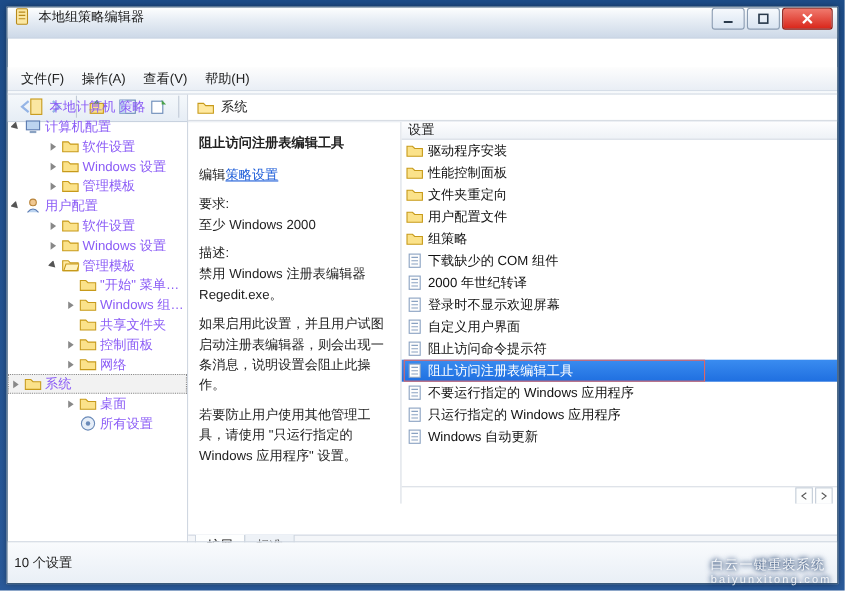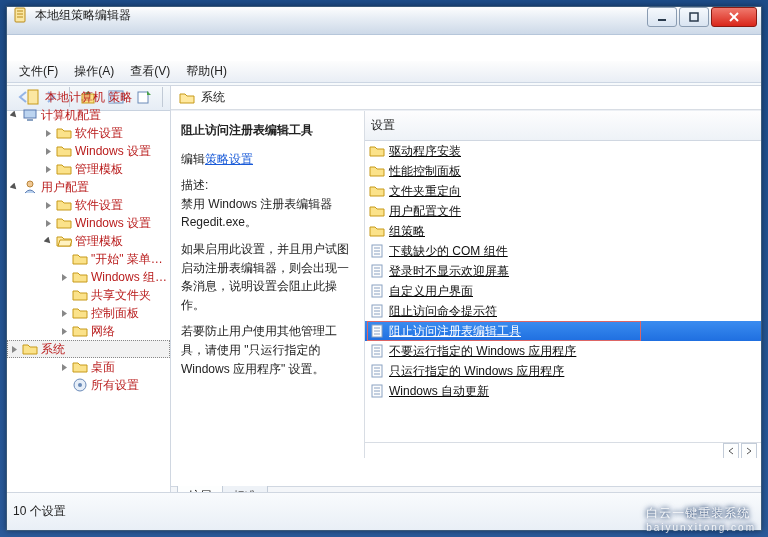--- a/index.html
+++ b/index.html
@@ -22,37 +22,37 @@
 .tb { width: 24px; height: 24px; display: flex; align-items: center; justify-content: center; border: 1px solid transparent; border-radius: 2px; }
 .tb.disabled { opacity: .45; }
 .sep { width: 1px; height: 20px; background: #c1cad6; margin: 0 2px; }
 
 .client { position: absolute; top: 78px; left: 0; right: 0; bottom: 22px; display: flex; border-top: 1px solid #d0d7e1; }
 .tree { width: 164px; border-right: 1px solid #d0d7e1; overflow: auto; padding: 2px 0 12px 0; }
 .node { display: flex; align-items: center; height: 18px; padding: 1px 2px; white-space: nowrap; }
 .node .exp { width: 11px; height: 11px; margin-right: 2px; display: flex; align-items: center; justify-content: center; }
 .node .exp svg { display:block; }
 .node .nic { width: 16px; height: 16px; margin-right: 3px; flex: none; }
-.node .lbl { color: #b91c1c; }
+.node .lbl { color: #8b5cf6; }
 .node.sel { background: #f2f2f2; border: 1px dotted #888; padding: 0 1px; }
 .i1 { padding-left: 6px; } .i2 { } .i3 { padding-left: 36px; } .i4 { padding-left: 52px; }
 
 .right { flex: 1; display: flex; flex-direction: column; overflow: hidden; }
 .hdr { height: 24px; border-bottom: 1px solid #d8dde4; display: flex; align-items: center; padding-left: 8px; gap: 6px; background: #fff; }
 .hdr .lbl { color: #222; }
 .content { flex: 1; display: flex; border-top: 1px solid #eceff4; overflow: hidden; }
 .detail { width: 194px; border-right: 1px solid #d8dde4; padding: 10px 8px 8px 10px; color: #222; line-height: 1.55; overflow: hidden; }
 .detail h3 { font-size: 12px; font-weight: bold; margin-bottom: 10px; }
 .detail a { color: #1a5bd8; text-decoration: underline; }
 .detail p { margin-top: 8px; }
 
 .listwrap { flex: 1; display: flex; flex-direction: column; overflow: hidden; }
-.colhd { height: 30px; background: linear-gradient(#fdfdfe,#eef2f7); border-bottom: 1px solid #d0d7e1; display: flex; align-items: center; padding-left: 6px; color: #222; }
+.colhd { height: 16px; background: linear-gradient(#fdfdfe,#eef2f7); border-bottom: 1px solid #d0d7e1; display: flex; align-items: center; padding-left: 6px; color: #222; }
 .list { flex: 1; overflow: auto; }
-.row { display: flex; align-items: center; height: 20px; padding-left: 4px; gap: 4px; white-space: nowrap; text-decoration: underline; }
+.row { display: flex; align-items: center; height: 20px; padding-left: 4px; gap: 4px; white-space: nowrap; }
 .row .ric { width: 16px; height: 16px; flex: none; }
 .row .rlbl { color: #111; }
 .row.sel { background: linear-gradient(#3a8cf0,#1f6fe0); color: #fff; }
 .row.sel .rlbl { color: #fff; }
 .row.boxed { position: relative; }
 .row.boxed::after { content:""; position:absolute; left:2px; right:120px; top:0; bottom:0; border:1px solid #d66; pointer-events:none; }
 
 .tabs { height: 22px; border-top: 1px solid #d0d7e1; display: flex; align-items: flex-end; padding-left: 6px; gap: 0; background: #f4f6f9; margin-top: 28px; }
 .tab { padding: 2px 10px; border: 1px solid #c3ccd8; border-top: none; background: #fdfefe; margin-right: -1px; border-radius: 0 0 3px 3px; }
 .tab.inactive { background: #eef2f7; color: #555; }
@@ -347,20 +347,21 @@
         <svg width="16" height="16">
             <path d="M1 4 L6 4 L8 6 L15 6 L15 13 L1 13 Z" fill="#ffe9a0" stroke="#c79a1a"></path>
           </svg>
         <span class="lbl">系统</span>
       </div>
 
       <div class="content">
         <div class="detail">
           <h3>阻止访问注册表编辑工具</h3>
           <div><span>编辑</span><a href="#">策略设置</a></div>
+          <p><span>要求:</span><br><span>至少 Windows 2000</span></p>
           <p><span>描述:</span><br><span>禁用 Windows 注册表编辑器 Regedit.exe。</span></p>
           <p>如果启用此设置，并且用户试图启动注册表编辑器，则会出现一条消息，说明设置会阻止此操作。</p>
           <p>若要防止用户使用其他管理工具，请使用 "只运行指定的 Windows 应用程序" 设置。</p>
         </div>
 
         <div class="listwrap">
           <div class="colhd">设置</div>
           <div class="list" id="list">
               <div class="row">
                 <svg class="ric" viewBox="0 0 16 16">
@@ -393,20 +394,29 @@
                 <span class="rlbl">组策略</span>
               </div>
               <div class="row">
                 <svg class="ric" viewBox="0 0 16 16">
                   <rect x="3" y="2" width="10" height="12" fill="#fdfdfd" stroke="#8aa2c2"></rect>
                   <line x1="5" y1="5" x2="11" y2="5" stroke="#8aa2c2"></line>
                   <line x1="5" y1="8" x2="11" y2="8" stroke="#8aa2c2"></line>
                   <line x1="5" y1="11" x2="11" y2="11" stroke="#8aa2c2"></line>
                 </svg>
                 <span class="rlbl">下载缺少的 COM 组件</span>
+              </div>
+              <div class="row">
+                <svg class="ric" viewBox="0 0 16 16">
+                  <rect x="3" y="2" width="10" height="12" fill="#fdfdfd" stroke="#8aa2c2"></rect>
+                  <line x1="5" y1="5" x2="11" y2="5" stroke="#8aa2c2"></line>
+                  <line x1="5" y1="8" x2="11" y2="8" stroke="#8aa2c2"></line>
+                  <line x1="5" y1="11" x2="11" y2="11" stroke="#8aa2c2"></line>
+                </svg>
+                <span class="rlbl">2000 年世纪转译</span>
               </div>
               <div class="row">
                 <svg class="ric" viewBox="0 0 16 16">
                   <rect x="3" y="2" width="10" height="12" fill="#fdfdfd" stroke="#8aa2c2"></rect>
                   <line x1="5" y1="5" x2="11" y2="5" stroke="#8aa2c2"></line>
                   <line x1="5" y1="8" x2="11" y2="8" stroke="#8aa2c2"></line>
                   <line x1="5" y1="11" x2="11" y2="11" stroke="#8aa2c2"></line>
                 </svg>
                 <span class="rlbl">登录时不显示欢迎屏幕</span>
               </div>

